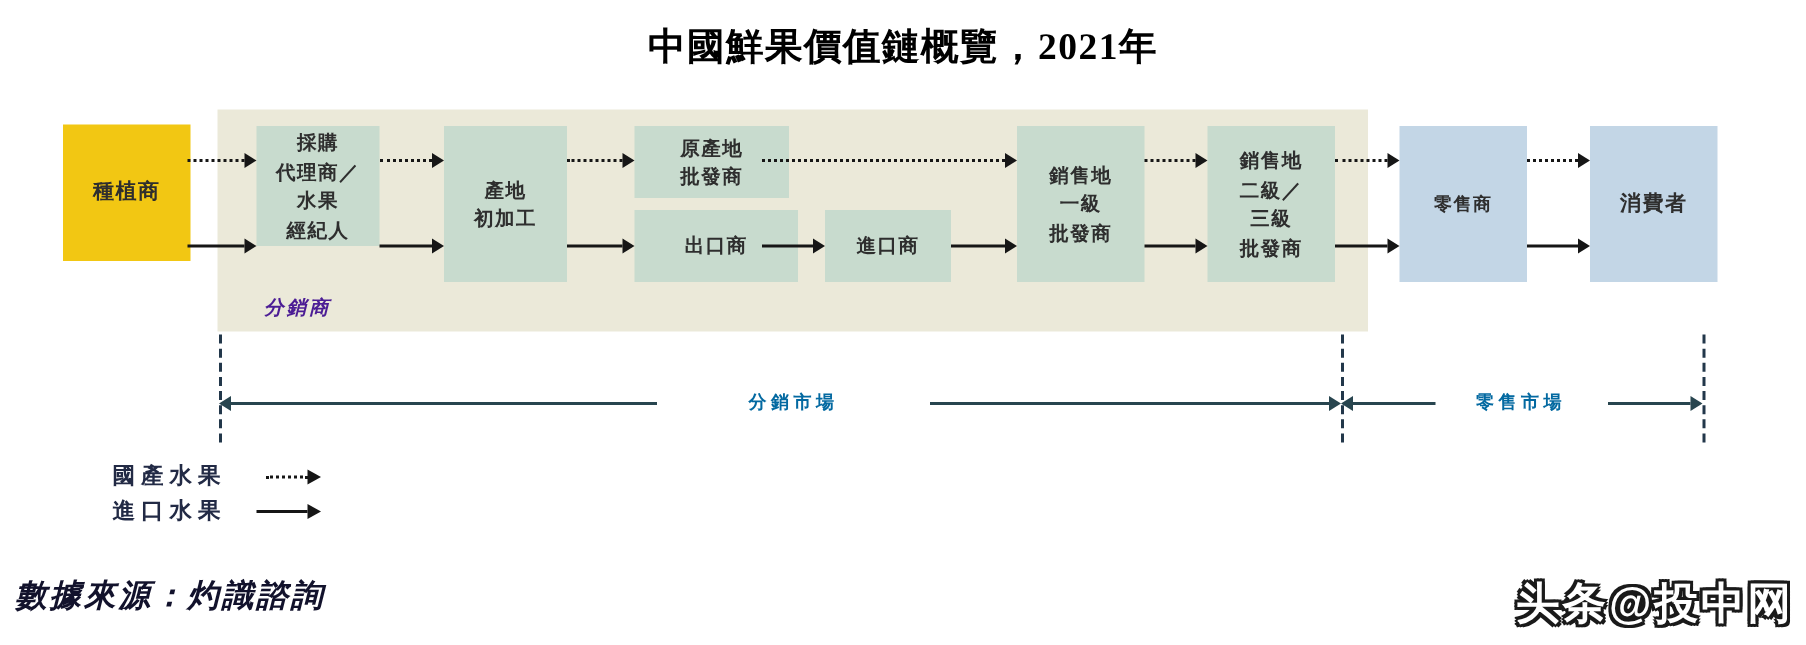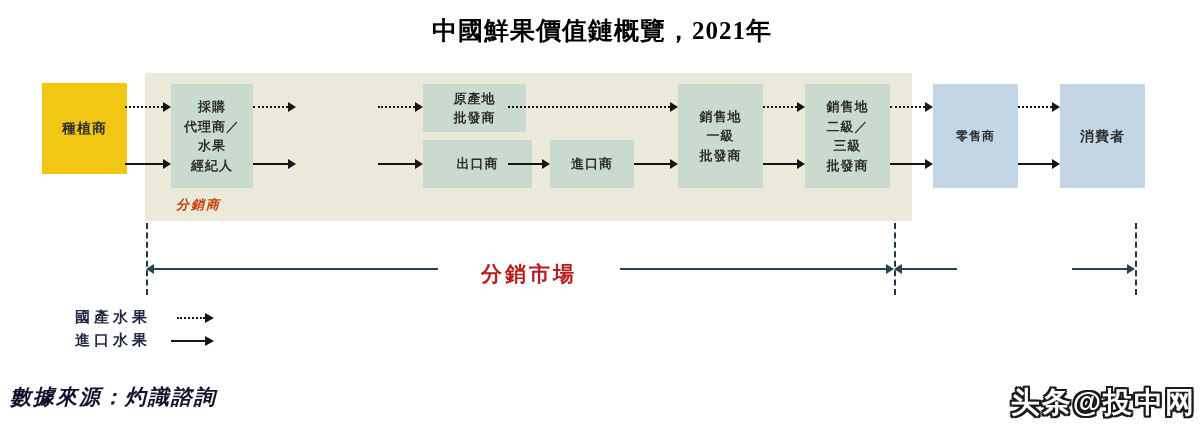--- a/index.html
+++ b/index.html
@@ -20,21 +20,21 @@
     position:absolute;display:flex;flex-direction:column;justify-content:center;align-items:center;
     text-align:center;font-weight:bold;font-size:13px;line-height:1.5;color:#2e2e2e;
     letter-spacing:1px;
   }
   .node.yellow{background:#f2c713;}
   .node.green{background:#c8dbce;}
   .node.blue{background:#c3d6e6;}
   .node .ln{display:block;}
   .distributor-label{
     position:absolute;left:176px;top:196px;
-    font-size:13px;font-weight:bold;font-style:italic;color:#c2410c;letter-spacing:2px;
+    font-size:13px;font-weight:bold;font-style:italic;color:#4c1d95;letter-spacing:2px;
   }
   
   .arr{position:absolute;height:0;}
   .arr.dotted{border-top:2px dotted #161616;}
   .arr.solid{border-top:2px solid #161616;}
   .arr::after{
     content:"";position:absolute;right:-8px;top:-6px;width:0;height:0;
     border-left:8px solid #161616;border-top:5px solid transparent;border-bottom:5px solid transparent;
   }
   
@@ -42,21 +42,21 @@
   .mline{position:absolute;height:0;border-top:2px solid #28454f;}
   .mline.head-l::before{
     content:"";position:absolute;left:-8px;top:-6px;width:0;height:0;
     border-right:8px solid #28454f;border-top:5px solid transparent;border-bottom:5px solid transparent;
   }
   .mline.head-r::after{
     content:"";position:absolute;right:-8px;top:-6px;width:0;height:0;
     border-left:8px solid #28454f;border-top:5px solid transparent;border-bottom:5px solid transparent;
   }
   .market-label{
-    position:absolute;text-align:center;font-size:21px;font-weight:600;color:#b91c1c;letter-spacing:3px;
+    position:absolute;text-align:center;font-size:12px;font-weight:600;color:#0369a1;letter-spacing:3px;
   }
   
   .legend-label{
     position:absolute;font-size:15px;font-weight:600;color:#222a45;letter-spacing:4px;
   }
   .legend-arr{position:absolute;height:0;}
   .legend-arr.dotted{border-top:2px dotted #161616;}
   .legend-arr.solid{border-top:2px solid #161616;}
   .legend-arr::after{
     content:"";position:absolute;right:-9px;top:-6px;width:0;height:0;
@@ -81,27 +81,31 @@
 <div class="canvas">
 
   <h1 class="title">中國鮮果價值鏈概覽，2021年</h1>
 
   <div class="panel-beige"></div>
 
   <div class="node yellow" style="left:42px;top:83px;width:85px;height:91px;font-size:14px">
     <span class="ln">種植商</span>
   </div>
 
-  <div class="node green" style="left:171px;top:84px;width:82px;height:104px">
+  <div class="node green" style="left:171px;top:84px;width:82px;height:80px">
     <span class="ln">採購</span>
     <span class="ln">代理商／</span>
     <span class="ln">水果</span>
     <span class="ln">經紀人</span>
   </div>
 
+  <div class="node green" style="left:296px;top:84px;width:82px;height:104px">
+    <span class="ln">產地</span>
+    <span class="ln">初加工</span>
+  </div>
 
   <div class="node green" style="left:423px;top:84px;width:103px;height:48px">
     <span class="ln">原產地</span>
     <span class="ln">批發商</span>
   </div>
 
   <div class="node green" style="left:423px;top:140px;width:109px;height:48px">
     <span class="ln">出口商</span>
   </div>
 
@@ -151,20 +155,21 @@
 
   <div class="vdash" style="left:146px;top:223px;height:72px"></div>
   <div class="vdash" style="left:894px;top:223px;height:72px"></div>
   <div class="vdash" style="left:1135px;top:223px;height:72px"></div>
 
   <div class="mline head-l" style="left:154px;top:268px;width:284px"></div>
   <div class="market-label" style="left:446px;top:260px;width:166px">分銷市場</div>
   <div class="mline head-r" style="left:620px;top:268px;width:266px"></div>
 
   <div class="mline head-l" style="left:902px;top:268px;width:55px"></div>
+  <div class="market-label" style="left:958px;top:260px;width:112px">零售市場</div>
   <div class="mline head-r" style="left:1072px;top:268px;width:55px"></div>
 
   <div class="legend-label" style="left:75px;top:308px">國產水果</div>
   <div class="legend-arr dotted" style="left:177px;top:317px;width:28px"></div>
 
   <div class="legend-label" style="left:75px;top:331px">進口水果</div>
   <div class="legend-arr solid" style="left:171px;top:340px;width:34px"></div>
 
   <div class="source-note">數據來源：灼識諮詢</div>
 

